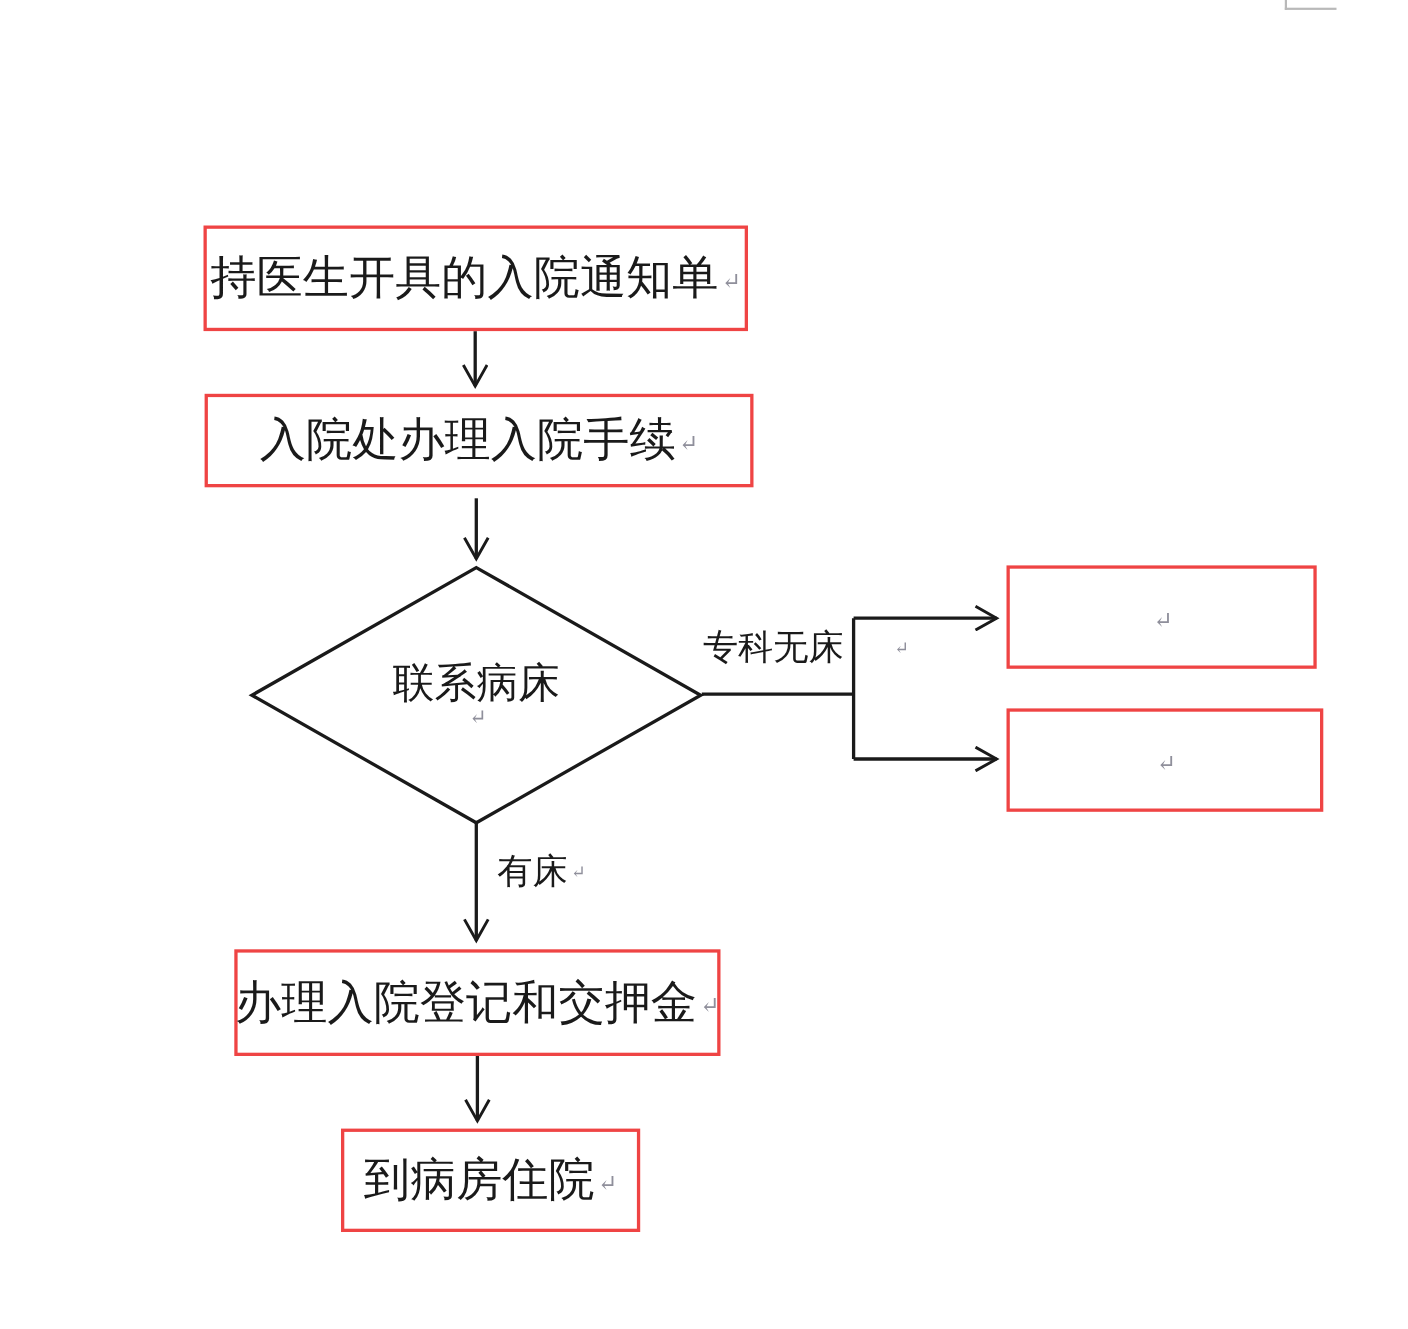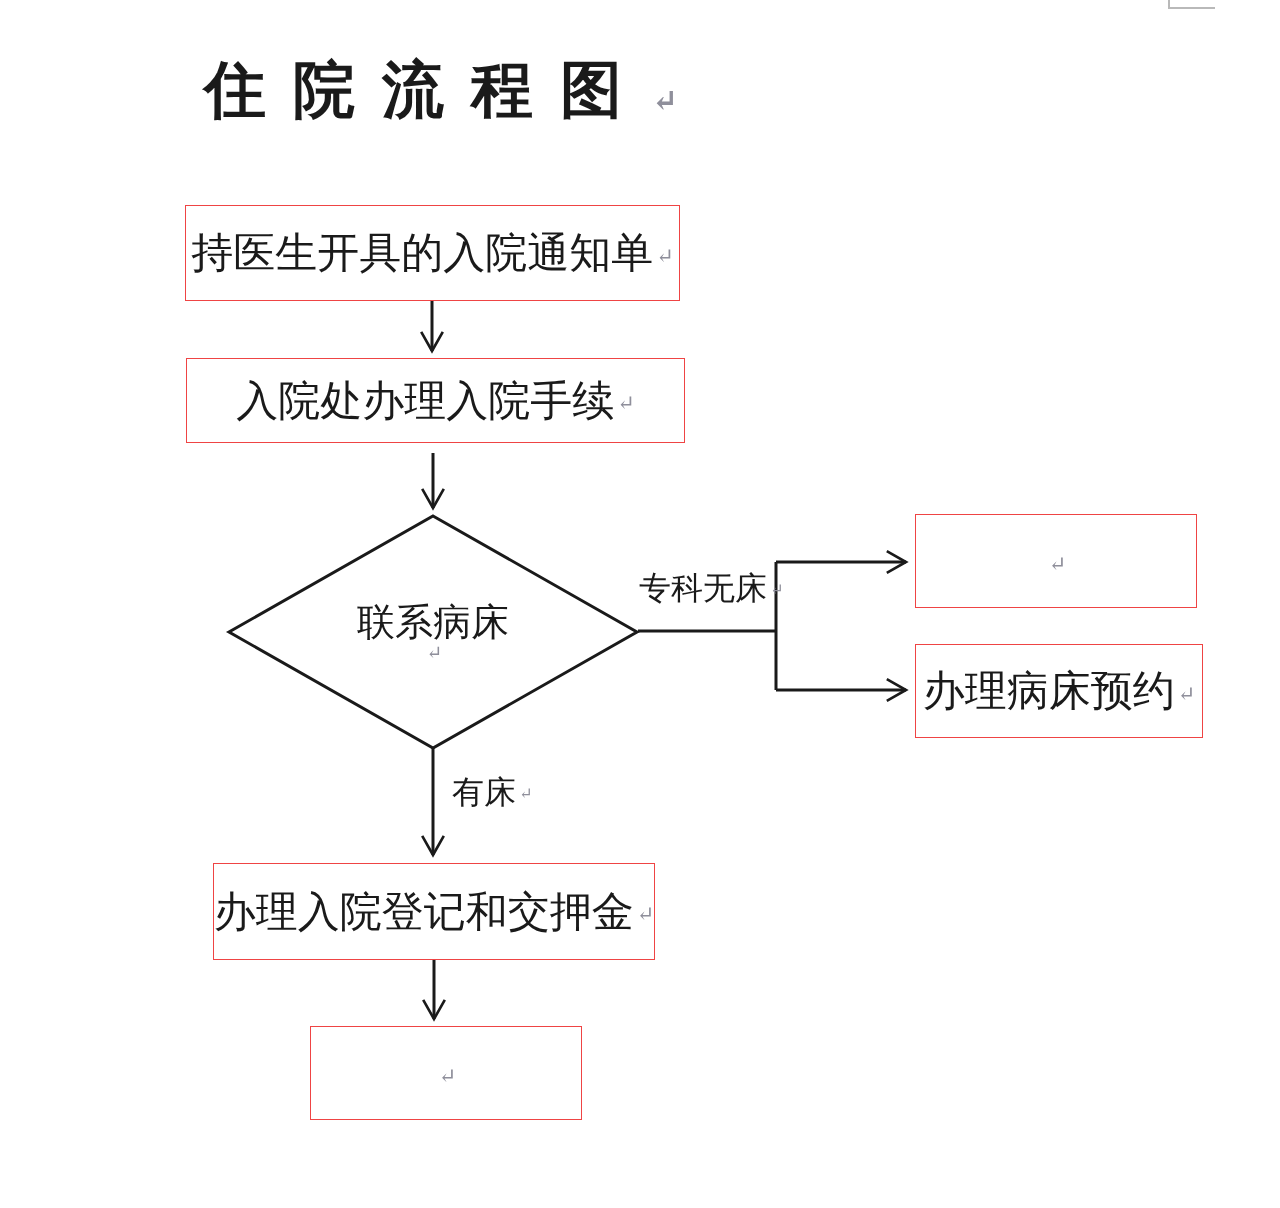--- a/index.html
+++ b/index.html
@@ -42,21 +42,21 @@
   .node {
     position: absolute;
     display: flex;
     align-items: center;
     justify-content: center;
     white-space: nowrap;
     font-size: 42px;
     line-height: 1;
   }
   .box {
-    border: 1px solid #ef4444;
+    border: 3px solid #ef4444;
     background: #ffffff;
   }
   .pmark {
     color: #8f8f9b;
     font-size: 0.5em;
     margin-left: 3px;
     align-self: center;
     transform: translateY(0.15em);
   }
   .n-admission-notice   { left: 185px; top: 205px; width: 495px; height: 96px; }
@@ -71,33 +71,30 @@
     font-size: 38px;
     flex-direction: column;
   }
   .edge-label {
     position: absolute;
     font-size: 32px;
     white-space: nowrap;
     display: flex;
     line-height: 1;
   }
-  .e-no-specialty-bed { left: 639px; top: 572px; }
+  .e-no-specialty-bed { left: 639px; top: 572px; gap: 43px; }
   .e-bed-available    { left: 452px; top: 776px; }
 </style>
 </head>
 <body>
 
 <div class="canvas">
 
   <div class="gray-corner"></div>
 
-  <div class="title">
-    <span>住院流程图</span><span class="pmark">↵</span>
-  </div>
 
   <svg class="connectors" viewBox="0 0 1280 1208" xmlns="http://www.w3.org/2000/svg">
     <defs>
       <marker id="arrowV" viewBox="0 0 10 10" refX="8.5" refY="5" markerWidth="8" markerHeight="8" orient="auto-start-reverse" markerUnits="strokeWidth">
         <path d="M0.5,0.5 L8.5,5 L0.5,9.5" fill="none" stroke="#1a1a1a" stroke-width="1.1"></path>
       </marker>
     </defs>
     <g stroke="#1a1a1a" stroke-width="3" fill="none">
 
       <polygon points="433,516 637,632 433,748 229,632" fill="#ffffff"></polygon>
@@ -126,30 +123,30 @@
   <div class="node n-contact-bed">
     <span>联系病床</span>
       <span class="pmark">↵</span>
   </div>
 
   <div class="node box n-one-bed">
       <span class="pmark">↵</span>
   </div>
 
   <div class="node box n-reservation">
-    <span>办理病床预约</span>
       <span class="pmark">↵</span>
   </div>
 
   <div class="node box n-register-deposit">
     <span>办理入院登记和交押金</span>
       <span class="pmark">↵</span>
   </div>
 
   <div class="node box n-go-to-ward">
+    <span>到病房住院</span>
       <span class="pmark">↵</span>
   </div>
 
   <div class="edge-label e-no-specialty-bed">
     <span>专科无床</span>
       <span class="pmark">↵</span>
   </div>
 
   <div class="edge-label e-bed-available">
     <span>有床</span>

